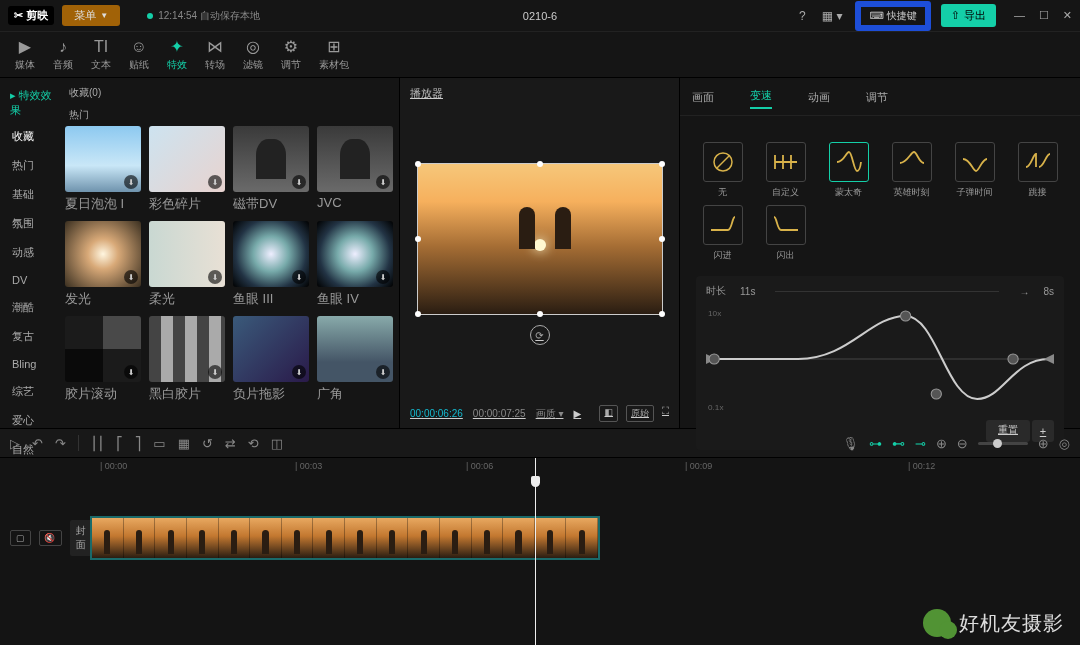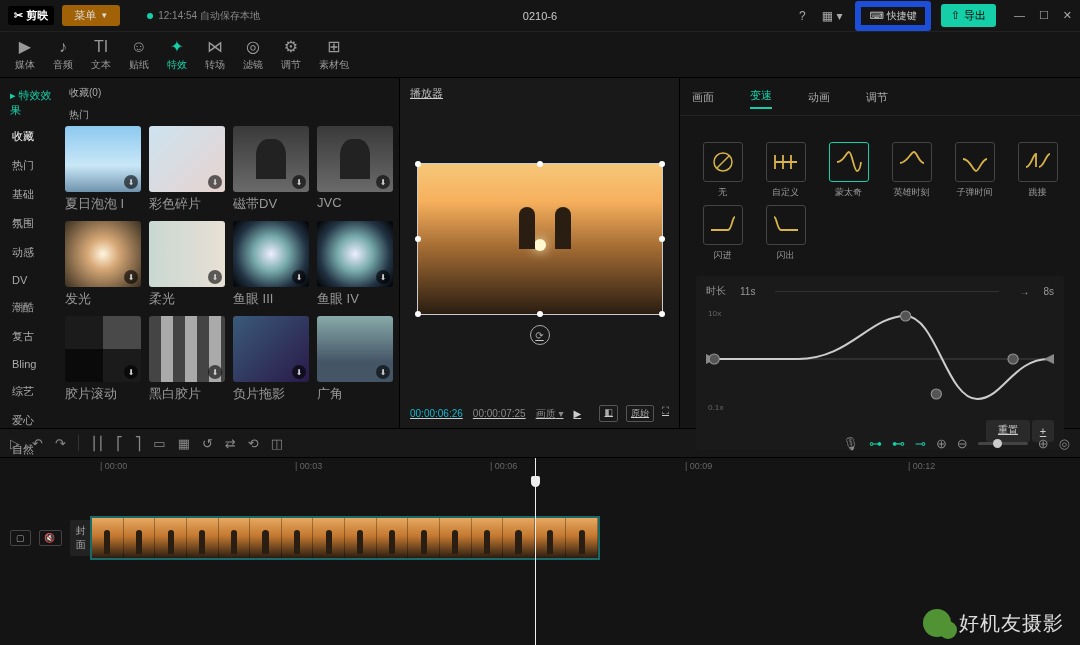--- a/index.html
+++ b/index.html
@@ -458,21 +458,21 @@
     <div class="zoom-slider"></div>
     <span class="ti">⊕</span>
     <span class="ti">◎</span>
   </div>
 </div>
 
 <div class="timeline">
   <div class="ruler" id="ruler">
       <span class="tick" style="left: 100px;">| 00:00</span>
       <span class="tick" style="left: 295px;">| 00:03</span>
-      <span class="tick" style="left: 490px;">| 00:06</span>
+      <span class="tick" style="left: 466px;">| 00:06</span>
       <span class="tick" style="left: 685px;">| 00:09</span>
       <span class="tick" style="left: 908px;">| 00:12</span>
     </div>
   <div class="tl-row">
     <div class="tl-left">
       <span class="tbox">▢</span>
       <span class="tbox">🔇</span>
       <div class="cover">封面</div>
     </div>
     <div class="clip">

